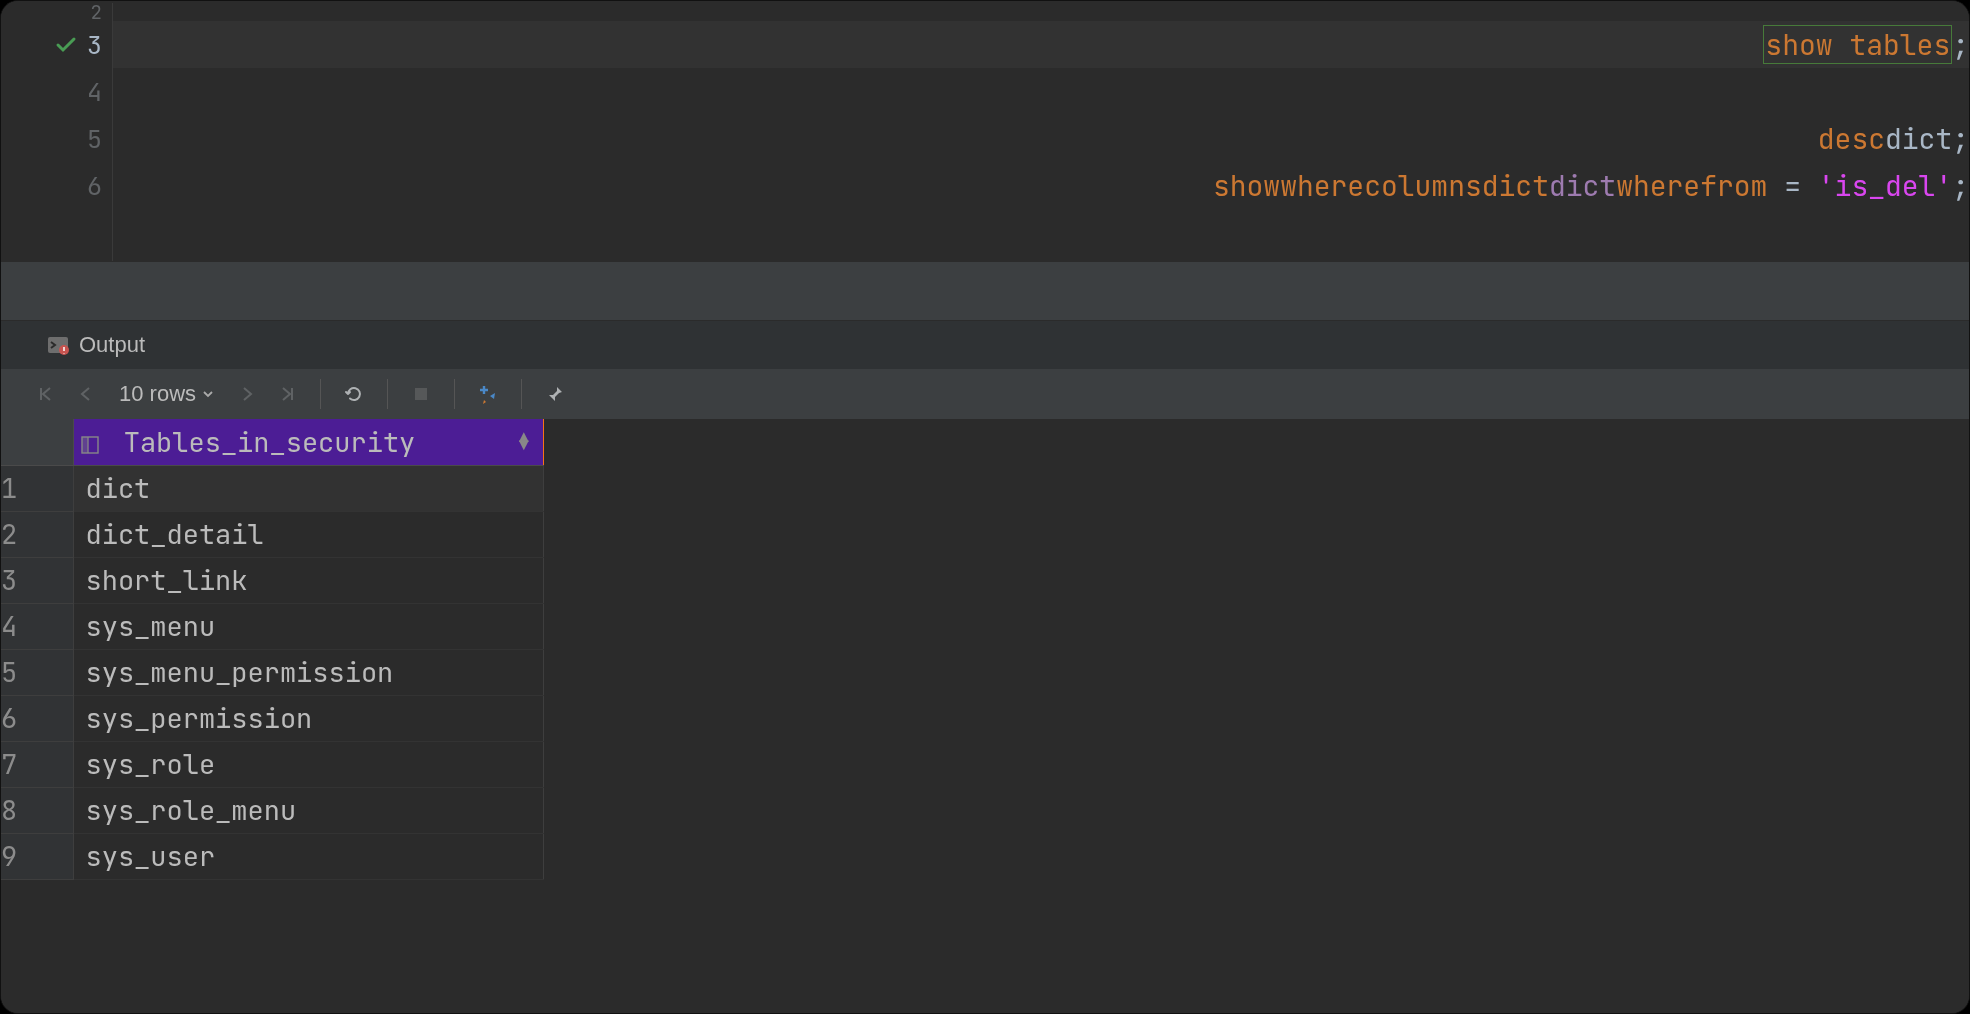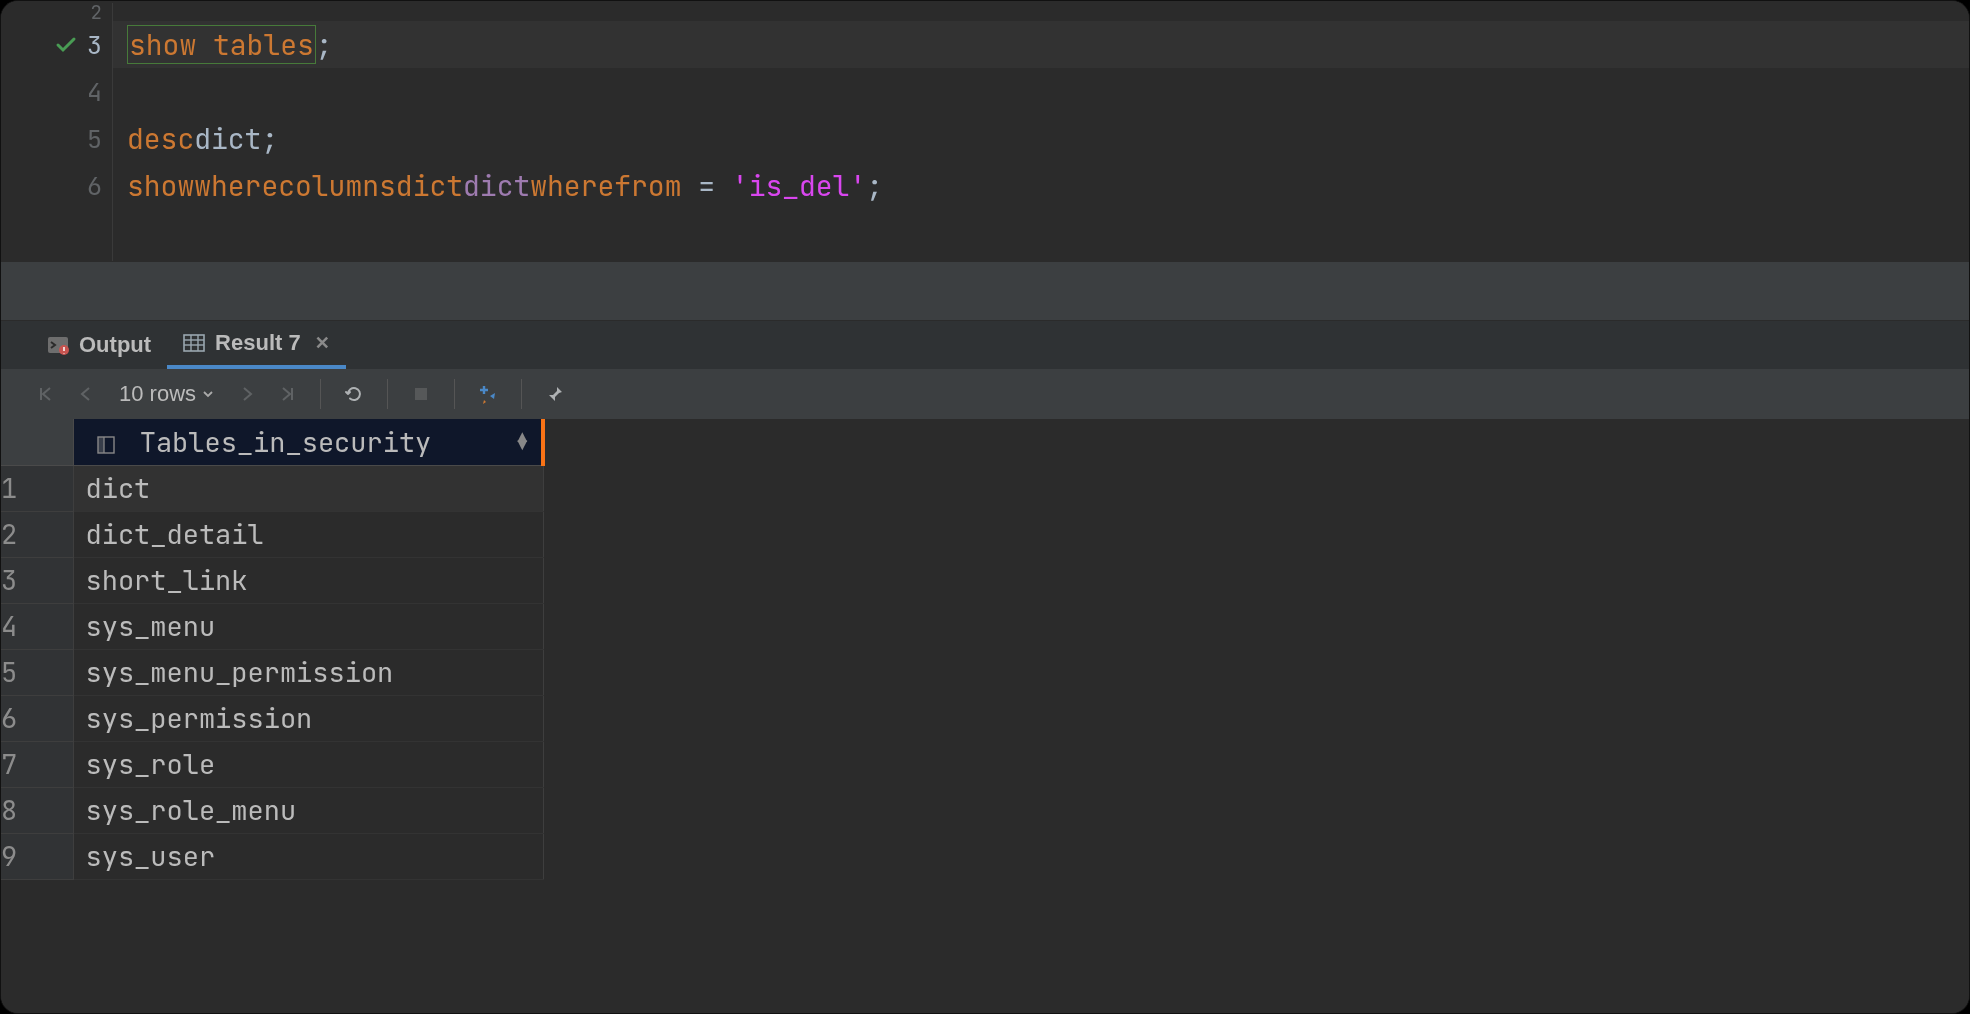--- a/index.html
+++ b/index.html
@@ -61,20 +61,21 @@
     flex-direction: column;
   }
   .code-line {
     height: 47px;
     display: flex;
     align-items: center;
     padding-left: 14px;
     font-size: 28px;
     letter-spacing: 0;
     white-space: pre;
+    justify-content: flex-end;
   }
   .code-line.first { height: 18px; }
   .code-line.hl { background: #323232; }
   .sel {
     border: 1px solid #477a3a;
     padding: 0 1px;
   }
   .kw   { color: #cc7832; }
   .id   { color: #a9b7c6; }
   .punc { color: #a9b7c6; }
@@ -100,21 +101,20 @@
   }
   .tab {
     display: flex;
     align-items: center;
     gap: 10px;
     padding: 0 16px;
     color: #bbbbbb;
     font-size: 22px;
     cursor: pointer;
     position: relative;
-    font-weight: bold;
   }
   .tab.active {
     color: #bbbbbb;
     border-bottom: 4px solid #4a88c7;
   }
   .tab .icon { display: inline-flex; }
   .tab .close { font-size: 18px; color: #8a8a8a; margin-left: 4px; }
 
   
   .toolbar {
@@ -162,25 +162,25 @@
     vertical-align: middle;
   }
   .row-num-head {
     width: 72px;
     background: #3c3f41;
     border-right: 1px solid #4a4a4a;
     border-bottom: 1px solid #4a4a4a;
   }
   .col-head {
     width: 470px;
-    background: #0f172a;
+    background: #4c1d95;
     color: #bbbbbb;
     font-weight: 400;
-    padding-left: 22px;
-    border-right: 4px solid #f97316;
+    padding-left: 6px;
+    border-right: 1px solid #f97316;
     border-bottom: 1px solid #4a4a4a;
     font-family: "JetBrains Mono", monospace;
     position: relative;
   }
   .col-head .sort {
     position: absolute;
     right: 14px;
     top: 50%;
     transform: translateY(-50%);
     color: #888;
@@ -253,33 +253,20 @@
     <div class="tab">
       <span class="icon">
         <svg width="22" height="22" viewBox="0 0 22 22">
           <rect x="1" y="3" width="20" height="16" rx="2" fill="#6e6e6e"></rect>
           <path d="M4 8 L8 11 L4 14" stroke="#2b2b2b" stroke-width="2" fill="none"></path>
           <circle cx="17" cy="16" r="5" fill="#c75450"></circle>
           <path d="M17 13 v4 M17 19 v0.5" stroke="#fff" stroke-width="1.5"></path>
         </svg>
       </span>
       <span>Output</span>
-    </div>
-    <div class="tab active">
-      <span class="icon">
-        <svg width="22" height="22" viewBox="0 0 22 22">
-          <rect x="1" y="3" width="20" height="16" fill="none" stroke="#9aa7b0" stroke-width="1.6"></rect>
-          <line x1="1" y1="8" x2="21" y2="8" stroke="#9aa7b0" stroke-width="1.4"></line>
-          <line x1="1" y1="13" x2="21" y2="13" stroke="#9aa7b0" stroke-width="1.4"></line>
-          <line x1="8" y1="3" x2="8" y2="19" stroke="#9aa7b0" stroke-width="1.4"></line>
-          <line x1="15" y1="3" x2="15" y2="19" stroke="#9aa7b0" stroke-width="1.4"></line>
-        </svg>
-      </span>
-      <span>Result 7</span>
-      <span class="close">✕</span>
     </div>
   </div>
 
   <div class="toolbar">
     <span class="tbtn dis">
       <svg width="18" height="18" viewBox="0 0 18 18">
           <path d="M4 3v12M13 3L6 9l7 6" fill="none" stroke="currentColor" stroke-width="2"></path>
         </svg>
     </span>
     <span class="tbtn dis">

